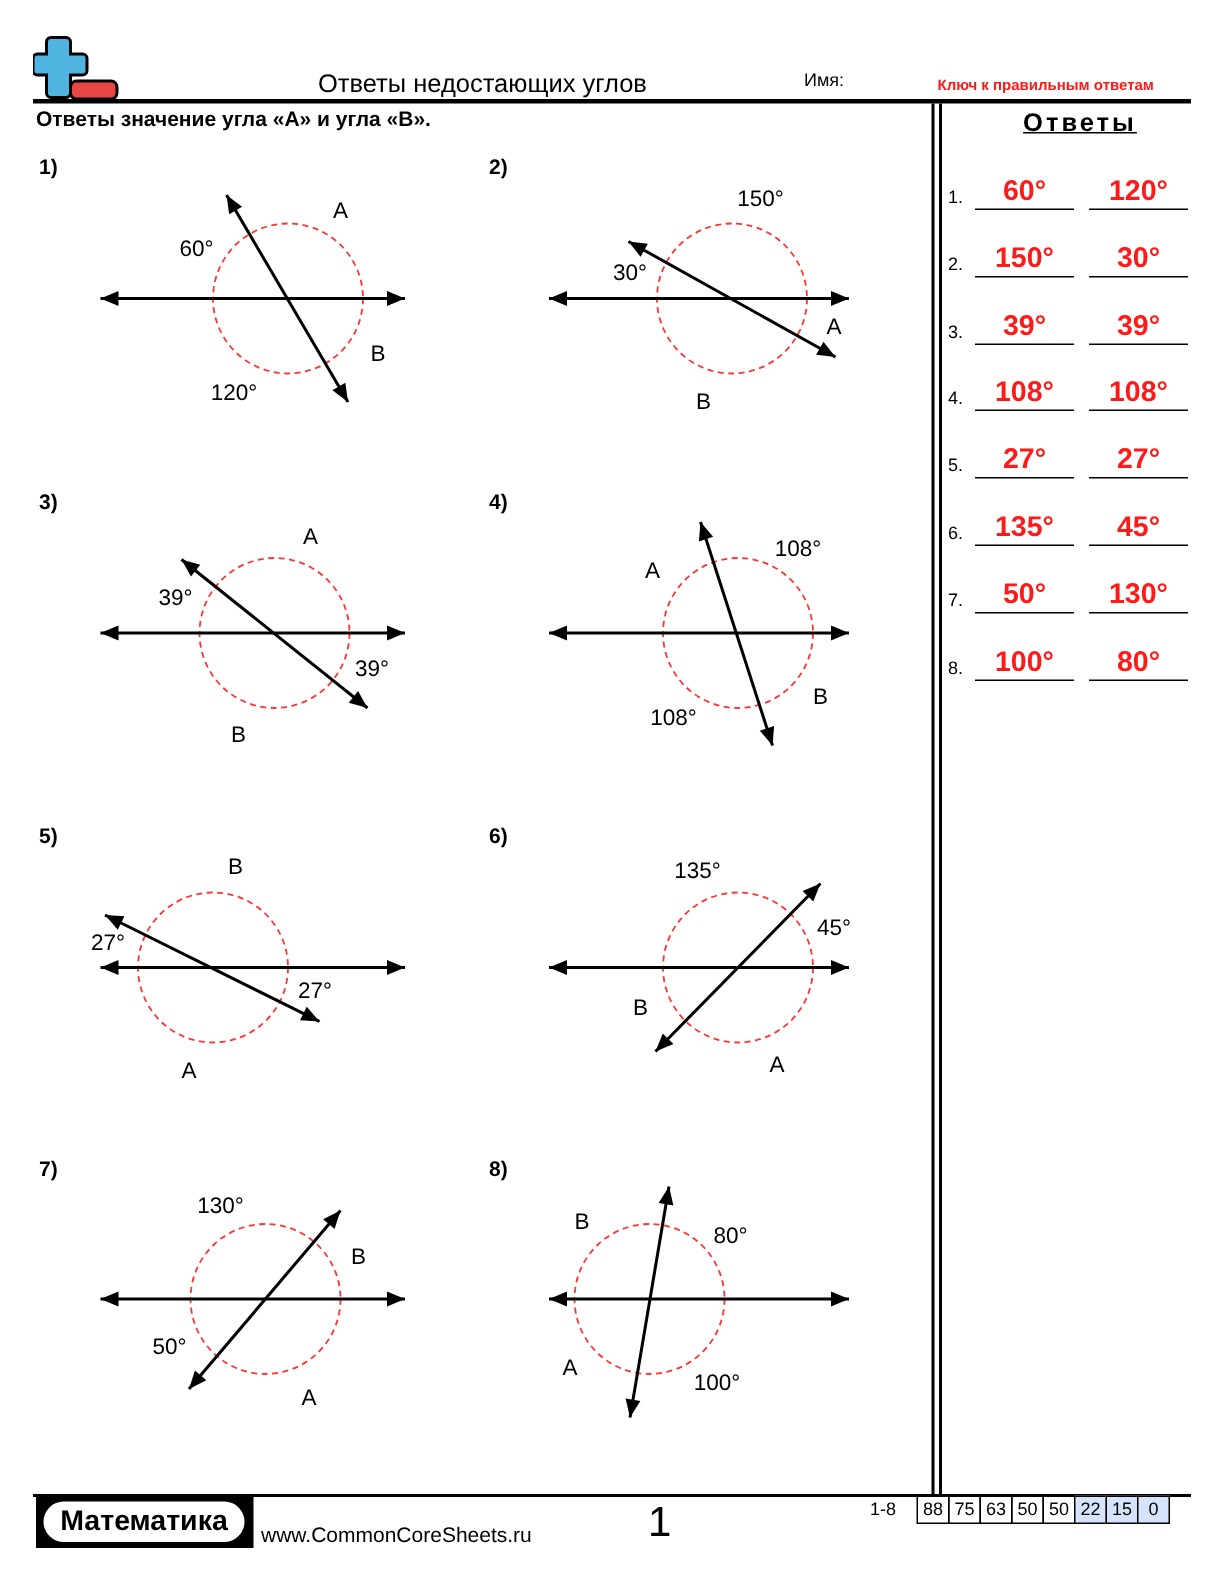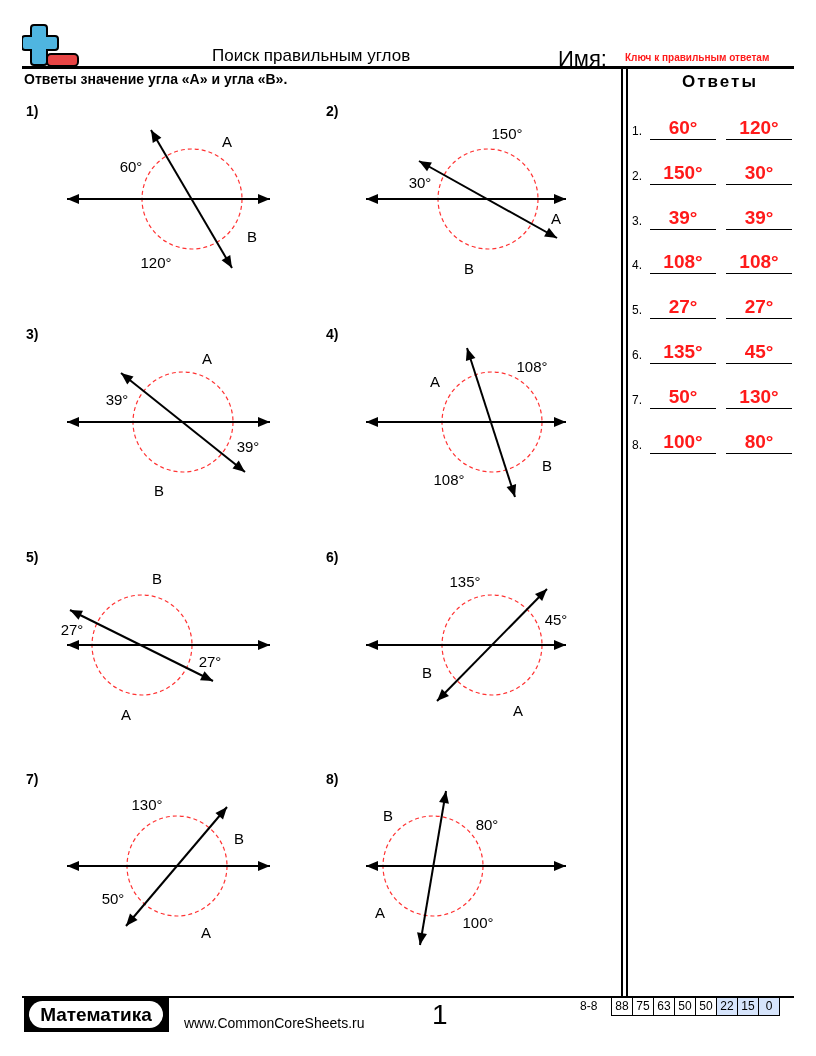--- a/index.html
+++ b/index.html
@@ -1,58 +1,58 @@
 <!DOCTYPE html>
 <html><head>
 <meta charset="utf-8">
 <style>
   html, body { margin: 0; padding: 0; background: #fff; }
   body { width: 816px; height: 1056px; position: relative; overflow: hidden;
          font-family: "Liberation Sans", "DejaVu Sans", sans-serif; color: #000; }
   .abs { position: absolute; }
   #logo { left: 22px; top: 24px; width: 58px; height: 44px; }
   #title { left: 212px; top: 46px; font-size: 17px; }
-  #name-label { left: 558px; top: 46px; font-size: 22px; }
+  #name-label { left: 536px; top: 46px; font-size: 12px; }
   #key-label { left: 625px; top: 52px; font-size: 10px; font-weight: bold; color: #ff1a1a; }
   #header-rule { left: 22px; top: 66px; width: 772px; height: 3px; background: #000; }
   #instructions { left: 24px; top: 71px; font-size: 14px; font-weight: bold; }
   #divider-1 { left: 621px; top: 69px; width: 2px; height: 928px; background: #000; }
   #divider-2 { left: 626px; top: 69px; width: 2px; height: 928px; background: #000; }
   #answers-title { left: 640px; top: 72px; width: 160px; text-align: center; font-size: 17px;
-                   font-weight: bold; letter-spacing: 2px; }
+                   font-weight: bold; letter-spacing: 2px; text-decoration: underline; }
   .ans-row { position: absolute; left: 632px; width: 170px; height: 36px; }
   .ans-num { position: absolute; left: 0; bottom: 2px; font-size: 12px; }
   .ans-box { position: absolute; bottom: 0; width: 66px; border-bottom: 1.5px solid #000;
              text-align: center; color: #ff1a1a; font-weight: bold; font-size: 19px; line-height: 22px; }
   .ans-a { left: 18px; }
   .ans-b { left: 94px; }
   .problem { position: absolute; width: 290px; height: 210px; }
   .prob-num { position: absolute; left: 0; top: 0; font-size: 14px; font-weight: bold; }
   .prob-svg { position: absolute; left: 0; top: 0; }
   .lbl { position: absolute; font-size: 15px; transform: translate(-50%, -50%); white-space: nowrap; }
   #footer-rule { left: 22px; top: 996px; width: 772px; height: 2px; background: #000; }
   #brand-box { left: 24px; top: 998px; width: 145px; height: 34px; background: #000; }
   #brand-pill { left: 29px; top: 1001px; width: 134px; height: 27px; background: #fff; border-radius: 14px;
                 font-size: 19px; font-weight: bold; text-align: center; line-height: 27px; }
-  #site { left: 184px; top: 1015px; font-size: 14px; }
+  #site { left: 174px; top: 1015px; font-size: 14px; }
   #page-num { left: 432px; top: 999px; font-size: 28px; }
   #range-label { left: 580px; top: 999px; font-size: 12px; }
   #score-table { left: 612px; top: 997px; display: flex; }
   .score-cell { width: 20px; height: 17px; border: 1px solid #000; margin-left: -1px; font-size: 12px;
                 text-align: center; line-height: 17px; }
   .score-cell.hl { background: #d6e4fb; }
 </style>
 </head>
 <body>
 
 <svg id="logo" class="abs" viewBox="0 0 58 44">
   <path d="M12 1 h10 a3 3 0 0 1 3 3 v8 h8 a3 3 0 0 1 3 3 v8 a3 3 0 0 1 -3 3 h-8 v12 a3 3 0 0 1 -3 3 h-10 a3 3 0 0 1 -3 -3 v-12 h-6 a3 3 0 0 1 -3 -3 v-8 a3 3 0 0 1 3 -3 h6 v-8 a3 3 0 0 1 3 -3 z" fill="#4fb5e0" stroke="#000" stroke-width="2"></path>
   <rect x="25" y="30" width="31" height="12" rx="4" fill="#e84545" stroke="#000" stroke-width="2"></rect>
 </svg>
-<div id="title" class="abs">Поиск правильным углов</div>
+<div id="title" class="abs">Ответы недостающих углов</div>
 <div id="name-label" class="abs">Имя:</div>
 <div id="key-label" class="abs">Ключ к правильным ответам</div>
 <div id="header-rule" class="abs"></div>
 <div id="instructions" class="abs">Ответы значение угла «A» и угла «B».</div>
 
 <div id="divider-1" class="abs"></div>
 <div id="divider-2" class="abs"></div>
 
 <div id="answers-title" class="abs">Ответы</div>
 <div id="answers-list">
@@ -227,21 +227,21 @@
       <span class="lbl" style="left:54px;top:141px">A</span>
       <span class="lbl" style="left:152px;top:151px">100°</span>
     </div>
   </div>
 
 <div id="footer-rule" class="abs"></div>
 <div id="brand-box" class="abs"></div>
 <div id="brand-pill" class="abs">Математика</div>
 <div id="site" class="abs">www.CommonCoreSheets.ru</div>
 <div id="page-num" class="abs">1</div>
-<div id="range-label" class="abs">8-8</div>
+<div id="range-label" class="abs">1-8</div>
 <div id="score-table" class="abs">
     <span class="score-cell">88</span>
     <span class="score-cell">75</span>
     <span class="score-cell">63</span>
     <span class="score-cell">50</span>
     <span class="score-cell">50</span>
     <span class="score-cell hl">22</span>
     <span class="score-cell hl">15</span>
     <span class="score-cell hl">0</span>
   </div>

